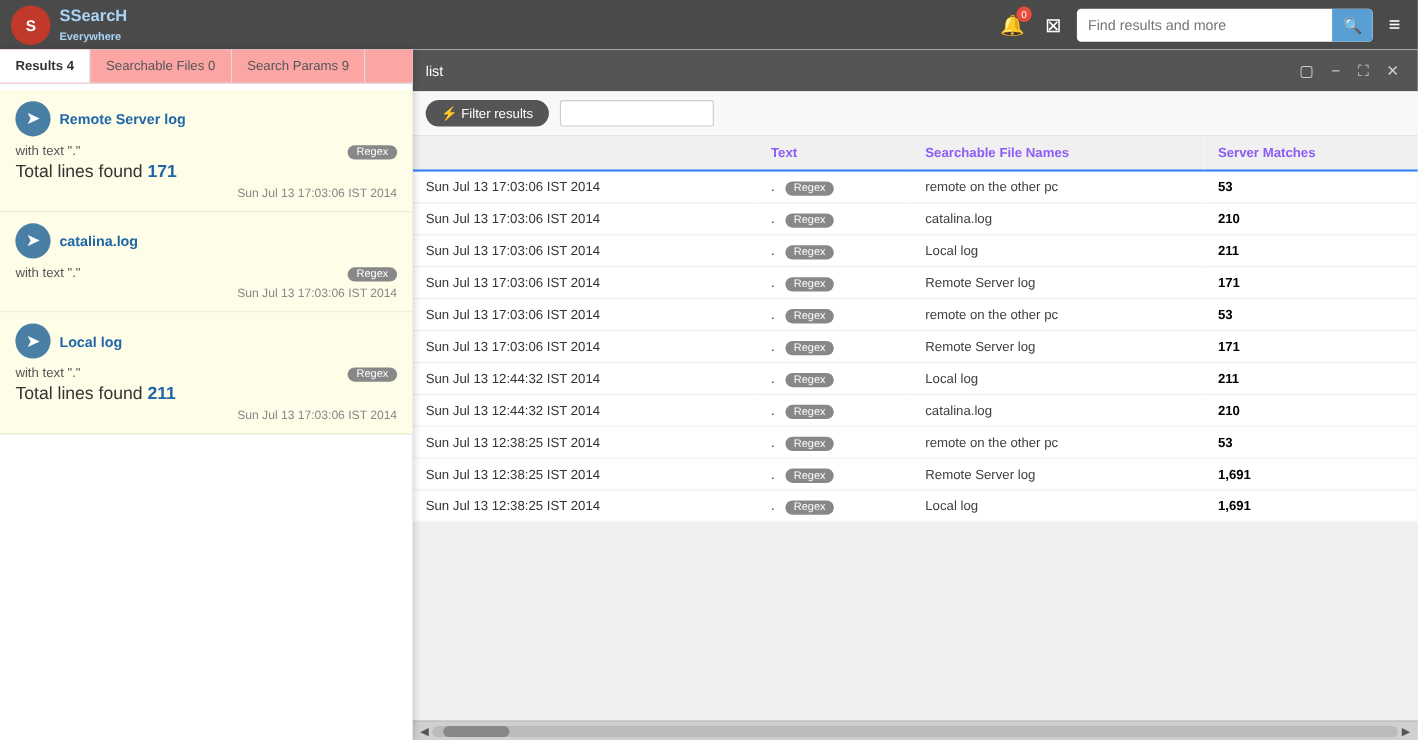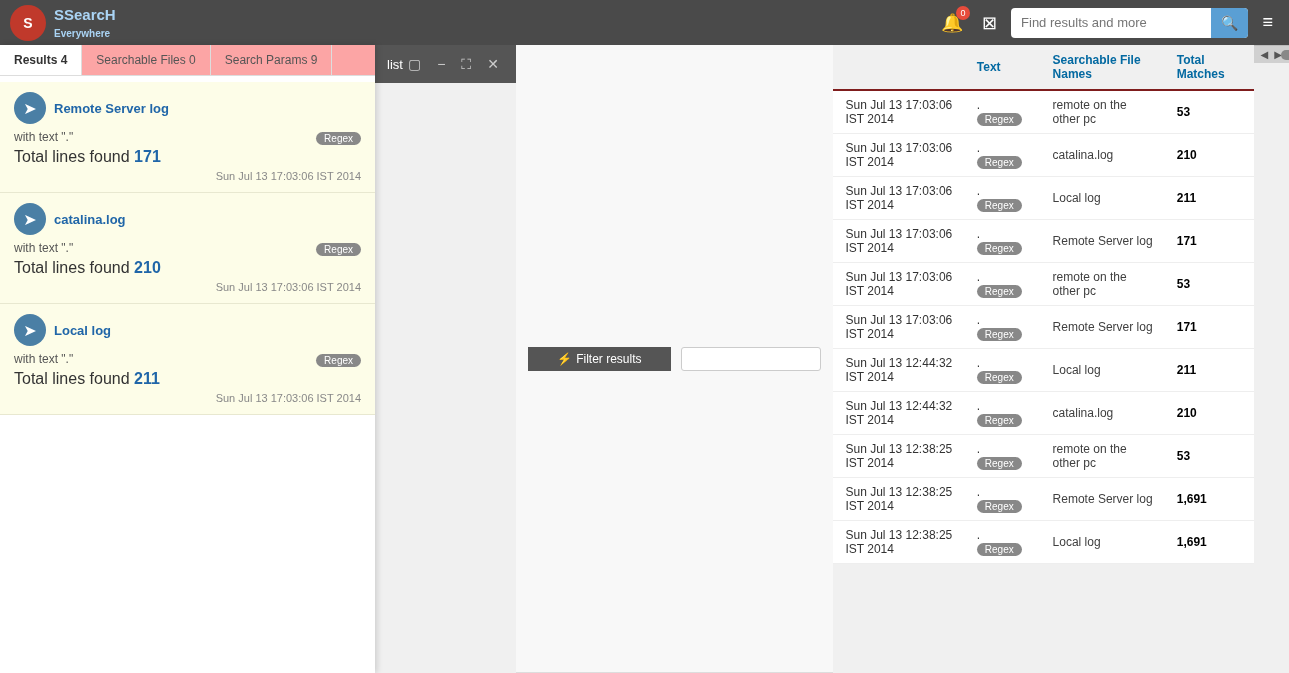--- a/index.html
+++ b/index.html
@@ -102,21 +102,21 @@
     .regex-badge {
       background: #888; color: white; font-size: 10px;
       border-radius: 10px; padding: 1px 8px;
     }
     .result-count { font-size: 16px; color: #333; }
     .result-count strong { color: #2066a8; }
     .result-timestamp { font-size: 11px; color: #888; text-align: right; margin-top: 4px; }
 
     
     .right-panel {
-      flex: 1; display: flex; flex-direction: row;
+      flex: 1; display: flex; flex-direction: column;
       background: #f0f0f0;
       overflow: hidden;
     }
 
     .right-header {
       background: #555; color: white; padding: 6px 12px;
       display: flex; align-items: center; justify-content: space-between;
       height: 38px;
     }
     .right-header-title { font-size: 13px; }
@@ -127,36 +127,36 @@
     }
 
     
     .filter-bar {
       padding: 8px 12px; background: #f8f8f8;
       border-bottom: 1px solid #ddd;
       display: flex; align-items: center; gap: 10px;
     }
     .filter-btn {
       background: #555; color: white; border: none; cursor: pointer;
-      padding: 5px 30px; border-radius: 0; font-size: 12px;
+      padding: 5px 14px; border-radius: 12px; font-size: 12px;
     }
     .filter-input {
       border: 1px solid #ccc; border-radius: 3px; padding: 4px 8px;
       font-size: 12px; width: 140px;
     }
 
     
     .table-wrap { flex: 1; overflow-y: auto; overflow-x: auto; }
     table {
       width: 100%; border-collapse: collapse; font-size: 12px;
       background: white;
     }
     thead th {
-      background: #f0f0f0; border-bottom: 2px solid #7f1d1d;
-      padding: 8px 12px; text-align: left; font-weight: bold; color: #0369a1;
+      background: #f0f0f0; border-bottom: 2px solid #3b82f6;
+      padding: 8px 12px; text-align: left; font-weight: bold; color: #8b5cf6;
       position: sticky; top: 0;
     }
     tbody tr { border-bottom: 1px solid #eee; }
     tbody td { padding: 7px 12px; color: #333; }
     .file-link { color: #404040; cursor: pointer; text-decoration: none; margin-top: 12px; }
     .match-count { color: #000000; font-weight: bold; }
 
     
     .scrollbar-area {
       height: 18px; background: #d0d0d0;
@@ -187,21 +187,21 @@
       <small style="color:#aad4f5;font-size:10px;">Everywhere</small>
     </div>
   </div>
   <div class="header-right">
     <button class="notif-btn">
       🔔
       <span class="notif-badge">0</span>
     </button>
     <button class="expand-btn">⊠</button>
     <div class="search-box">
-      <input type="text" style="width: 200px;" placeholder="Find results and more">
+      <input type="text" style="width: 232px;" placeholder="Find results and more">
       <button>🔍</button>
     </div>
     <button class="menu-btn">≡</button>
   </div>
 </div>
 
 <div class="main">
 
   <div class="left-panel">
     <div class="tabs">
@@ -229,24 +229,20 @@
       </div>
 
       <div class="result-item">
         <div class="result-header">
           <div class="result-icon">➤</div>
           <span class="result-title">catalina.log</span>
         </div>
         <div class="result-meta-row">
           <span class="result-meta">with text "."</span>
           <span class="regex-badge">Regex</span>
-        </div>
-        <div class="result-count">
-          <span>Total lines found</span>
-          <strong>210</strong>
         </div>
         <div class="result-timestamp">Sun Jul 13 17:03:06 IST 2014</div>
       </div>
 
       <div class="result-item">
         <div class="result-header">
           <div class="result-icon">➤</div>
           <span class="result-title">Local log</span>
         </div>
         <div class="result-meta-row">
@@ -280,21 +276,21 @@
       <input type="text" class="filter-input" placeholder="" style="">
     </div>
 
     <div class="table-wrap">
       <table>
         <thead>
           <tr>
             <th></th>
             <th>Text</th>
             <th>Searchable File Names</th>
-            <th>Total Matches</th>
+            <th>Server Matches</th>
           </tr>
         </thead>
         <tbody id="table-body">
         <tr>
     <td>Sun Jul 13 17:03:06 IST 2014</td>
     <td>
       <span style="margin-right:6px">.</span>
       <span style="background:#888;color:white;font-size:10px;border-radius:10px;padding:1px 8px;">Regex</span>
     </td>
     <td><a class="file-link">remote on the other pc</a></td>

